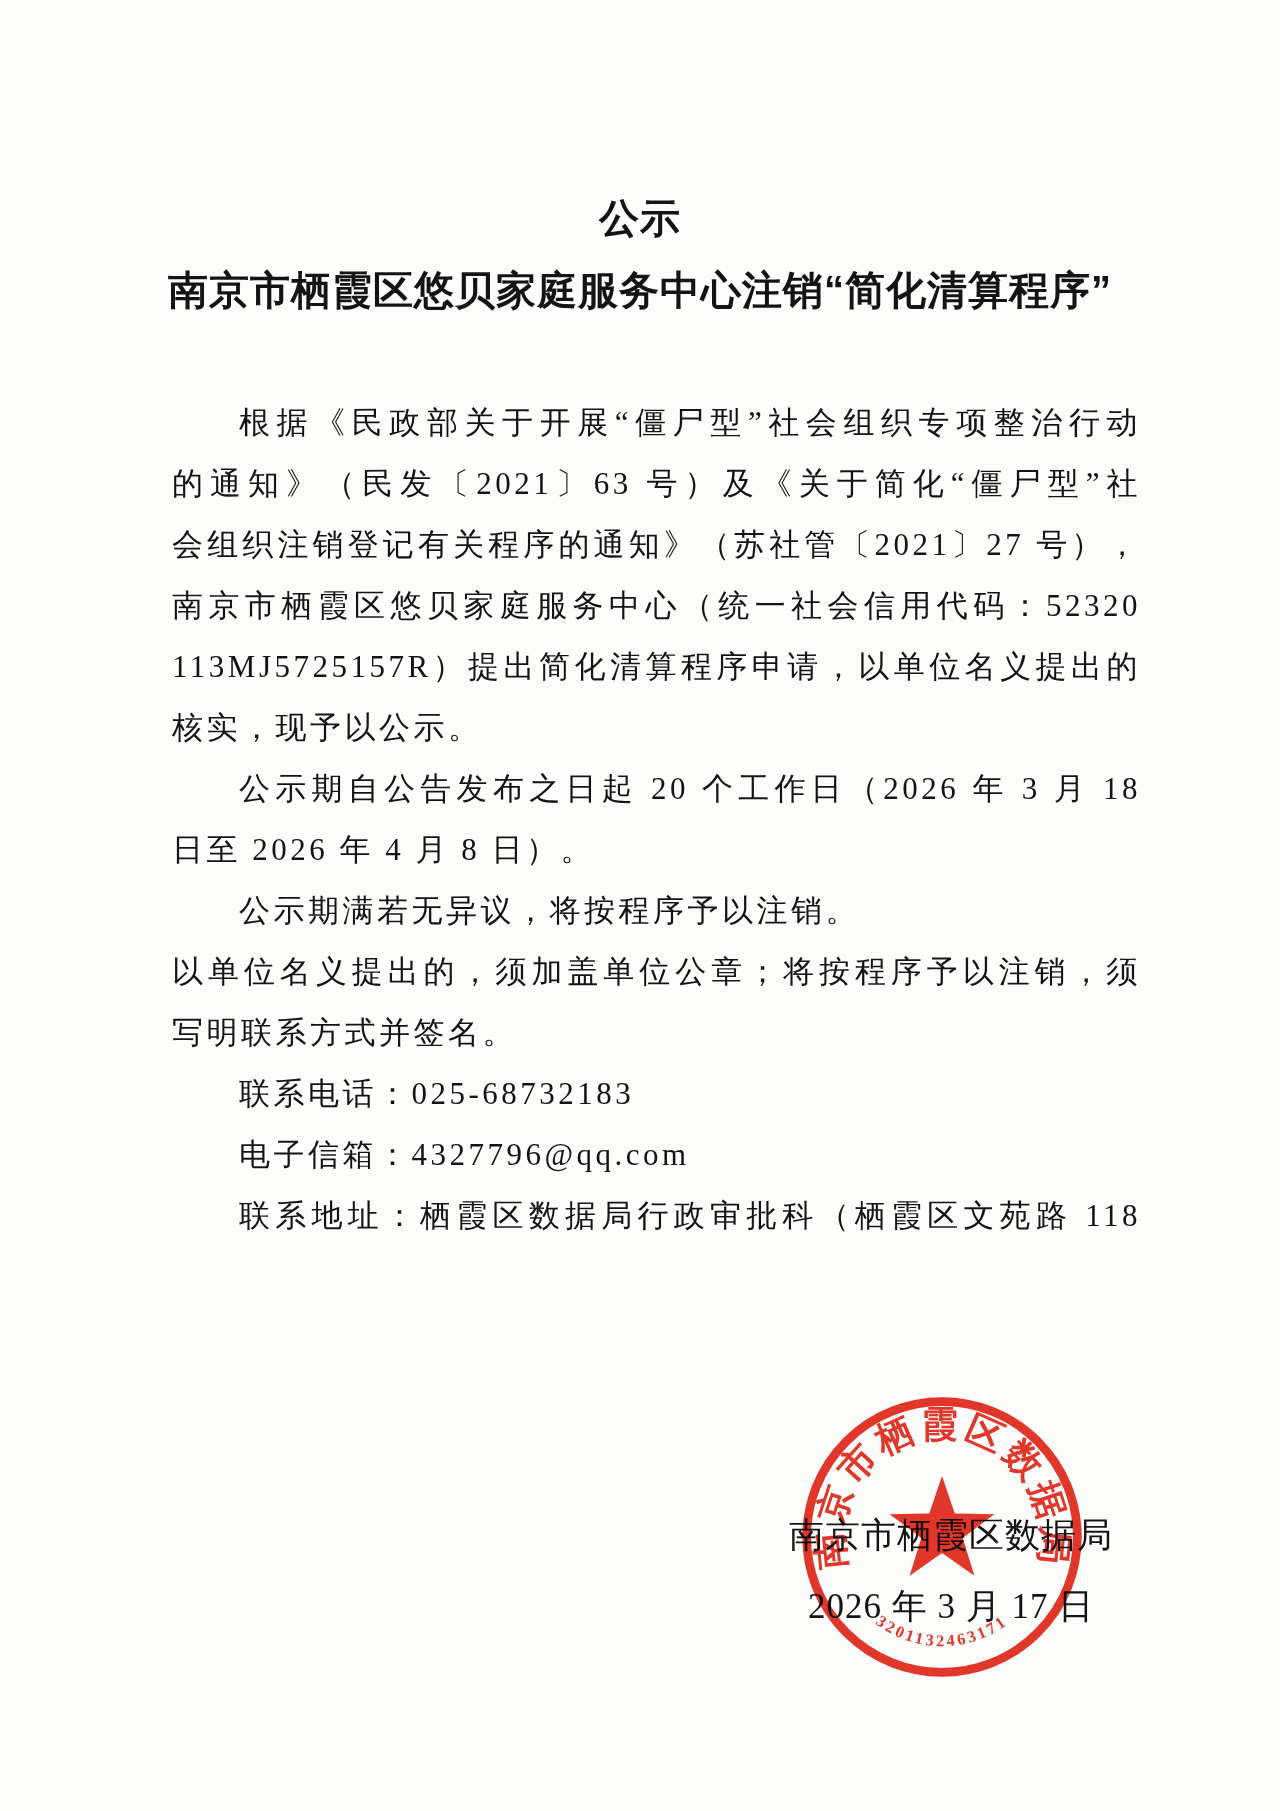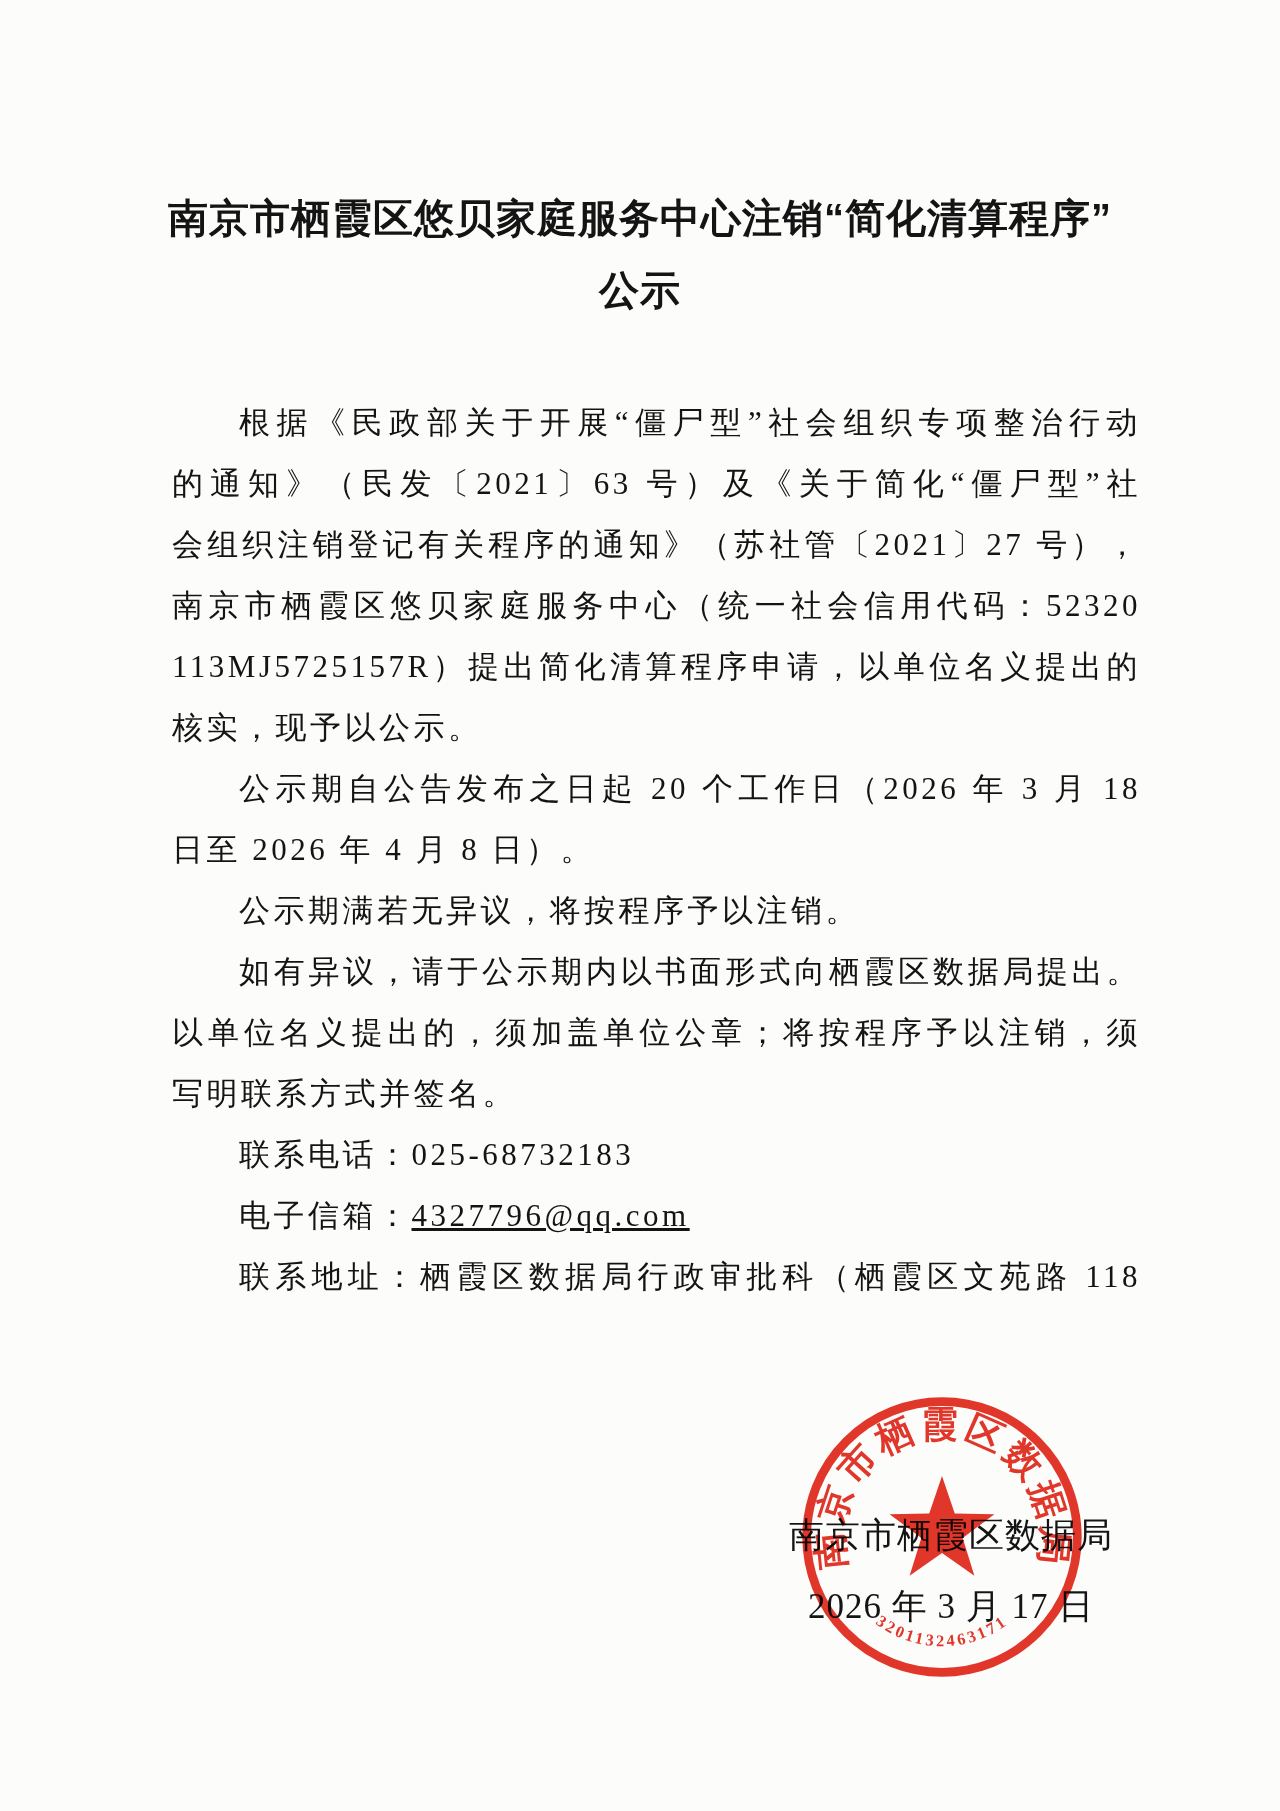--- a/index.html
+++ b/index.html
@@ -37,21 +37,20 @@
   }
   .bline.ind{ text-indent:67px; }
   .bline.j{
     white-space:normal;
     text-align:justify;
     text-align-last:justify;
   }
   .email{
     border-bottom:2px solid #141414;
     padding-bottom:13px;
-    text-decoration:underline;
   }
   
   .sig{
     position:absolute;
     left:701px;top:1500px;width:500px;
     text-align:center;
     font-size:35px;
     line-height:71px;
     letter-spacing:1px;
   }
@@ -69,35 +68,34 @@
   }
   .ring-name{ font-size:38px; letter-spacing:5px; }
   .ring-code{ font-size:17px; letter-spacing:3px; font-family:"Liberation Sans","DejaVu Sans",sans-serif;}
 </style>
 </head>
 <body>
 
 <div class="page">
 
   <div class="doc-title">
+    <div>公示</div>
     <div>南京市栖霞区悠贝家庭服务中心注销“简化清算程序”</div>
-    <div>公示</div>
   </div>
 
   <div class="doc-body" id="doc-body">
       <div class="bline j ind">根据《民政部关于开展“僵尸型”社会组织专项整治行动</div>
       <div class="bline j">的通知》（民发〔2021〕63 号）及《关于简化“僵尸型”社</div>
       <div class="bline j">会组织注销登记有关程序的通知》（苏社管〔2021〕27 号），</div>
       <div class="bline j">南京市栖霞区悠贝家庭服务中心（统一社会信用代码：52320</div>
       <div class="bline j">113MJ5725157R）提出简化清算程序申请，以单位名义提出的</div>
       <div class="bline">核实，现予以公示。</div>
       <div class="bline j ind">公示期自公告发布之日起 20 个工作日（2026 年 3 月 18</div>
       <div class="bline">日至 2026 年 4 月 8 日）。</div>
       <div class="bline ind">公示期满若无异议，将按程序予以注销。</div>
-      <div class="bline j ind">如有异议，请于公示期内以书面形式向栖霞区数据局提出。</div>
       <div class="bline j">以单位名义提出的，须加盖单位公章；将按程序予以注销，须</div>
       <div class="bline">写明联系方式并签名。</div>
       <div class="bline ind">联系电话：025-68732183</div>
       <div class="bline ind"><span>电子信箱：</span><span class="email">4327796@qq.com</span></div>
       <div class="bline j ind">联系地址：栖霞区数据局行政审批科（栖霞区文苑路 118</div>
     </div>
 
   <div class="sig">
     <div>南京市栖霞区数据局</div>
     <div>2026 年 3 月 17 日</div>

